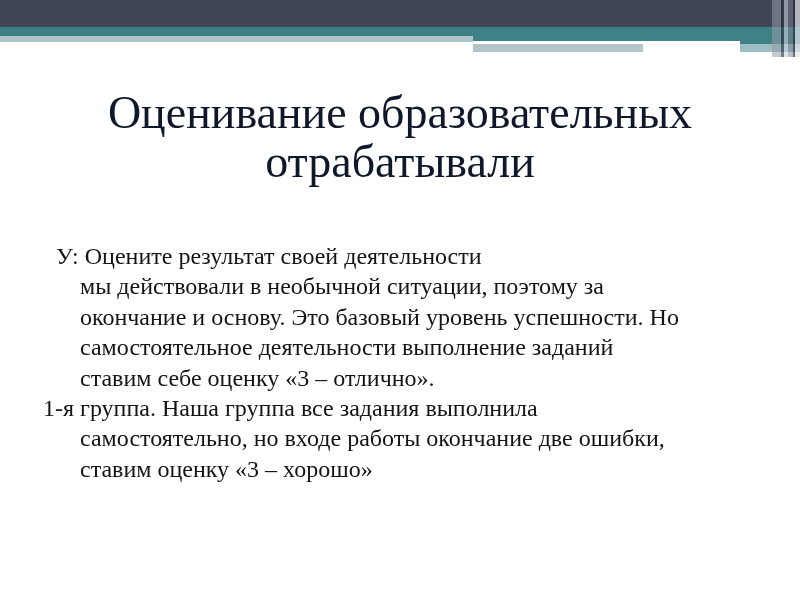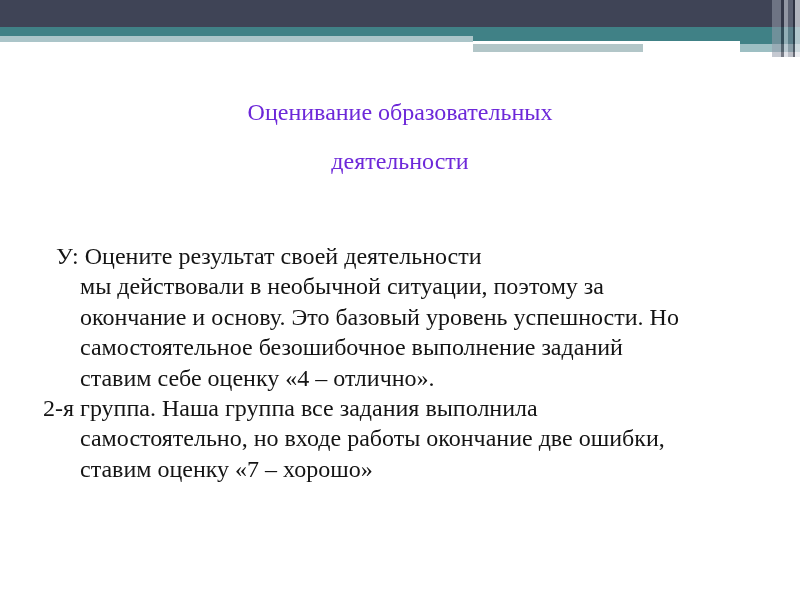--- a/index.html
+++ b/index.html
@@ -24,22 +24,22 @@
   .vs1{left:0;width:9px;background:rgba(150,156,172,0.55);}
   .vs2{left:9px;width:3px;background:rgba(45,50,66,0.65);}
   .vs3{left:12px;width:4px;background:rgba(202,206,216,0.60);}
   .vs4{left:16px;width:5px;background:rgba(120,126,142,0.50);}
   .vs5{left:21px;width:2px;background:rgba(40,44,60,0.70);}
   .vs6{left:23px;width:5px;background:rgba(226,229,235,0.70);}
   
   .title{
     position:absolute;left:0;top:88px;width:800px;
     text-align:center;
-    color:#6d28d9;
-    font-size:24px;line-height:49px;
+    color:#0f172a;
+    font-size:46px;line-height:49px;
     font-weight:400;
   }
   
   .body{
     position:absolute;left:43px;top:241px;width:730px;
     color:#141414;
     font-size:24px;
   }
   .ln{white-space:nowrap;line-height:30.4px;height:30.4px;font-family:Liberation Serif, serif;}
   .ln.first{padding-left:13px;}
@@ -61,27 +61,27 @@
     <div class="vs vs1"></div>
     <div class="vs vs2"></div>
     <div class="vs vs3"></div>
     <div class="vs vs4"></div>
     <div class="vs vs5"></div>
     <div class="vs vs6"></div>
   </div>
 
   <div class="title">
     <div>Оценивание образовательных</div>
-    <div>деятельности</div>
+    <div>отрабатывали</div>
   </div>
 
   <div class="body">
     <div class="ln first">У: Оцените результат своей деятельности</div>
     <div class="ln hang">мы действовали в необычной ситуации, поэтому за</div>
     <div class="ln hang">окончание и основу. Это базовый уровень успешности. Но</div>
-    <div class="ln hang">самостоятельное безошибочное выполнение заданий</div>
-    <div class="ln hang">ставим себе оценку «4 – отлично».</div>
-    <div class="ln">2-я группа. Наша группа все задания выполнила</div>
+    <div class="ln hang">самостоятельное деятельности выполнение заданий</div>
+    <div class="ln hang">ставим себе оценку «3 – отлично».</div>
+    <div class="ln">1-я группа. Наша группа все задания выполнила</div>
     <div class="ln hang">самостоятельно, но входе работы окончание две ошибки,</div>
-    <div class="ln hang">ставим оценку «7 – хорошо»</div>
+    <div class="ln hang">ставим оценку «3 – хорошо»</div>
   </div>
 
 </div>
 
 </body></html>

